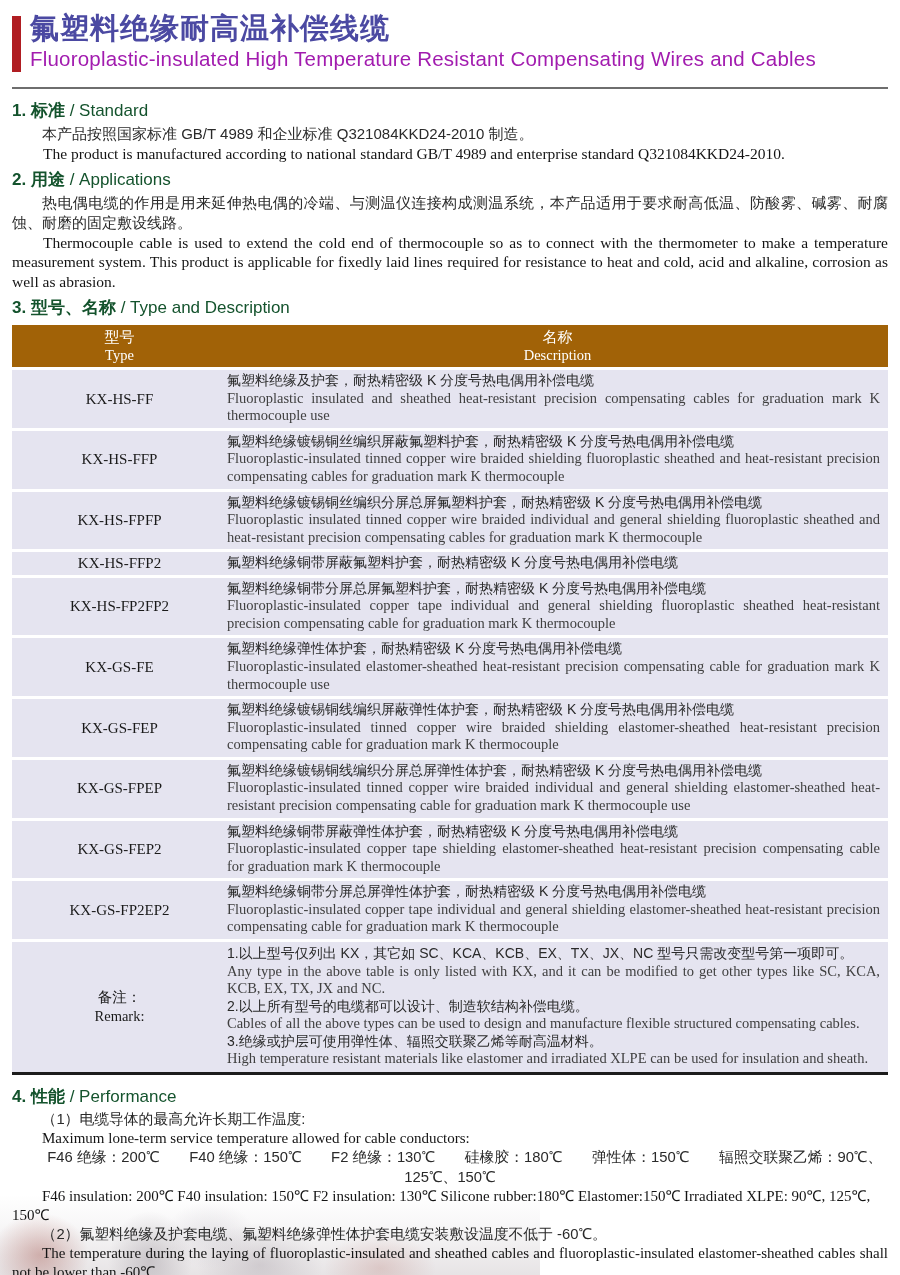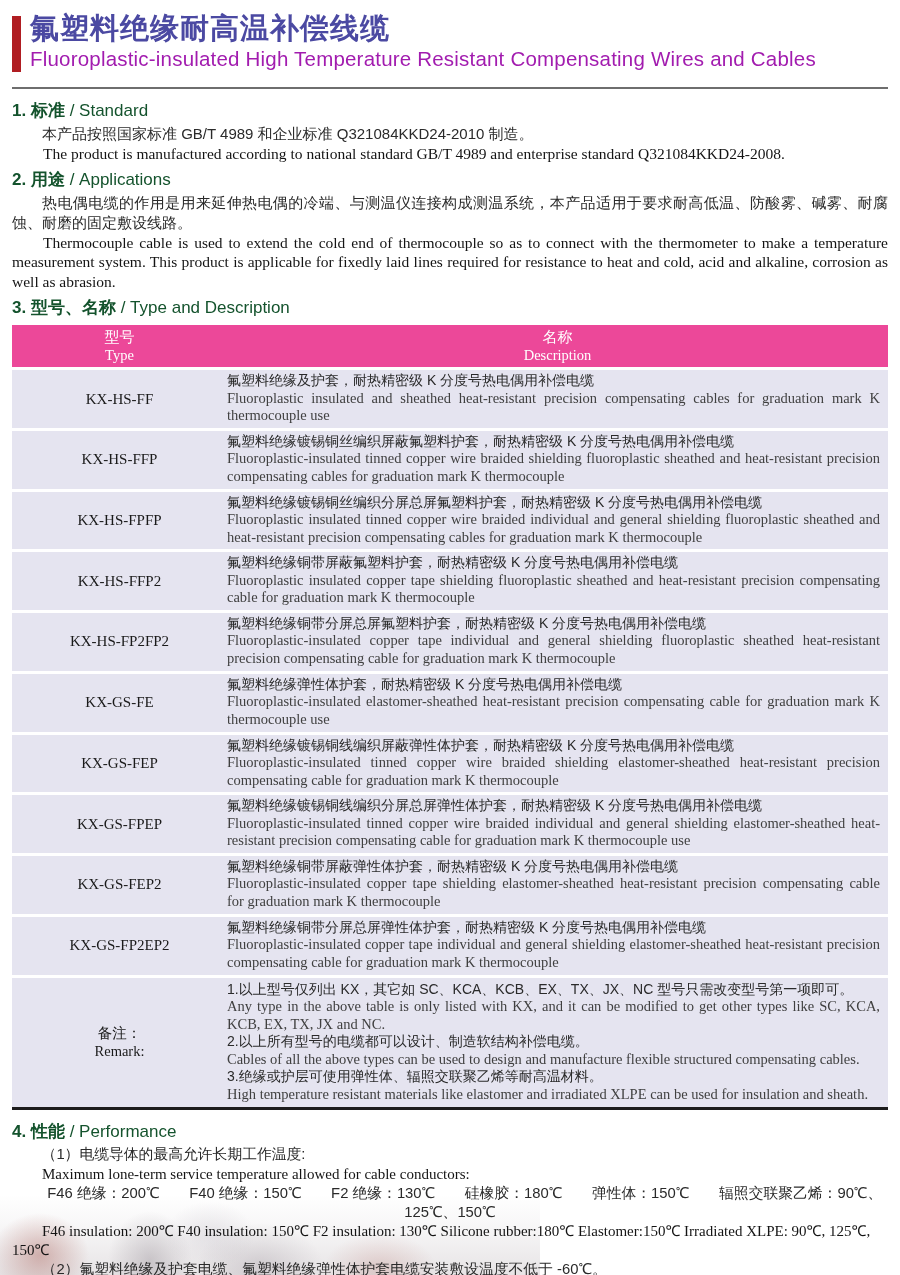--- a/index.html
+++ b/index.html
@@ -30,21 +30,21 @@
   }
   p.en {
     font-family:"Liberation Serif", serif;
     font-size:15.5px; line-height:1.28; color:#141414;
     text-indent:2em; text-align:justify;
   }
 
   
   .type-table { margin-top:6px; border-bottom:3px solid #1c1c1c; }
   .thead {
-    display:flex; background:#ec4899; color:#fff; text-align:center;
+    display:flex; background:#a16207; color:#fff; text-align:center;
     padding:3px 0; margin-bottom:3px;
   }
   .th-type { width:215px; }
   .th-desc { flex:1; }
   .th-cn { font-size:15px; font-family:"Liberation Sans", sans-serif; line-height:1.25; }
   .th-en { font-size:14.5px; font-family:"Liberation Serif", serif; line-height:1.2; }
 
   .trow { display:flex; background:#e5e4f0; margin-bottom:3px; }
   .cell-type {
     width:215px; display:flex; align-items:center; justify-content:center;
@@ -96,21 +96,21 @@
     <div class="title-en">Fluoroplastic-insulated High Temperature Resistant Compensating Wires and Cables</div>
   </div>
   <hr class="header-rule">
 
   <div class="sec-heading">
     <span class="num">1.</span>
     <span class="cn">标准</span>
     <span class="rest">/ Standard</span>
   </div>
   <p class="cn">本产品按照国家标准 GB/T 4989 和企业标准 Q321084KKD24-2010 制造。</p>
-  <p class="en">The product is manufactured according to national standard GB/T 4989 and enterprise standard Q321084KKD24-2008.</p>
+  <p class="en">The product is manufactured according to national standard GB/T 4989 and enterprise standard Q321084KKD24-2010.</p>
 
   <div class="sec-heading">
     <span class="num">2.</span>
     <span class="cn">用途</span>
     <span class="rest">/ Applications</span>
   </div>
   <p class="cn">热电偶电缆的作用是用来延伸热电偶的冷端、与测温仪连接构成测温系统，本产品适用于要求耐高低温、防酸雾、碱雾、耐腐蚀、耐磨的固定敷设线路。</p>
   <p class="en">Thermocouple cable is used to extend the cold end of thermocouple so as to connect with the thermometer to make a temperature measurement system. This product is applicable for fixedly laid lines required for resistance to heat and cold, acid and alkaline, corrosion as well as abrasion.</p>
 
   <div class="sec-heading">
@@ -149,21 +149,20 @@
       <div class="cell-type">KX-HS-FPFP</div>
       <div class="cell-desc">
         <div class="desc-cn">氟塑料绝缘镀锡铜丝编织分屏总屏氟塑料护套，耐热精密级 K 分度号热电偶用补偿电缆</div>
         <div class="desc-en">Fluoroplastic insulated tinned copper wire braided individual and general shielding fluoroplastic sheathed and heat-resistant precision compensating cables for graduation mark K thermocouple</div>
       </div>
     </div>
     <div class="trow">
       <div class="cell-type">KX-HS-FFP2</div>
       <div class="cell-desc">
         <div class="desc-cn">氟塑料绝缘铜带屏蔽氟塑料护套，耐热精密级 K 分度号热电偶用补偿电缆</div>
-        <div class="desc-en">Fluoroplastic insulated copper tape shielding fluoroplastic sheathed and heat-resistant precision compensating cable for graduation mark K thermocouple</div>
       </div>
     </div>
     <div class="trow">
       <div class="cell-type">KX-HS-FP2FP2</div>
       <div class="cell-desc">
         <div class="desc-cn">氟塑料绝缘铜带分屏总屏氟塑料护套，耐热精密级 K 分度号热电偶用补偿电缆</div>
         <div class="desc-en">Fluoroplastic-insulated copper tape individual and general shielding fluoroplastic sheathed heat-resistant precision compensating cable for graduation mark K thermocouple</div>
       </div>
     </div>
     <div class="trow">

